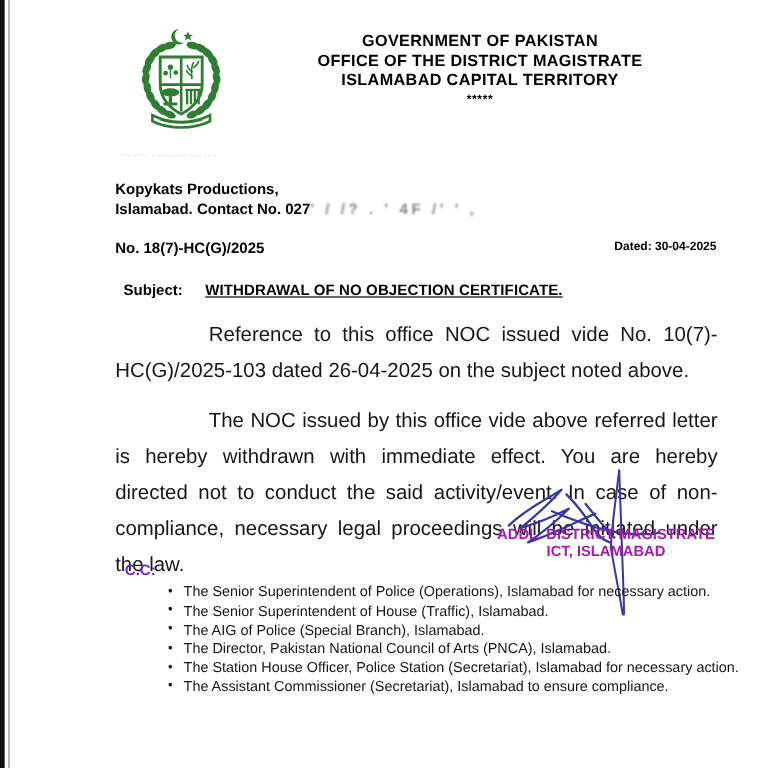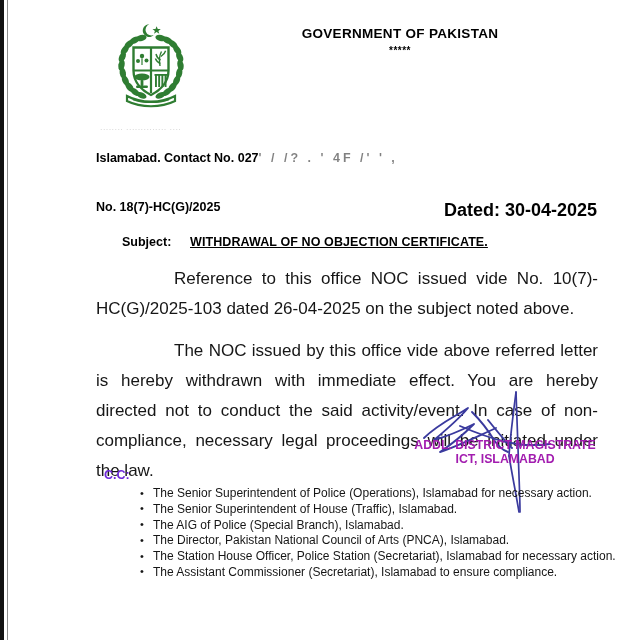--- a/index.html
+++ b/index.html
@@ -112,37 +112,37 @@
     top: 200px;
     font-size: 12.5px;
     font-weight: bold;
     color: #000000;
     white-space: nowrap;
   }
   .dated {
     position: absolute;
     right: 43px;
     top: 200px;
-    font-size: 18px;
+    font-size: 10px;
     font-weight: bold;
     color: #000000;
     white-space: nowrap;
   }
 
   
   .subject-row {
     position: absolute;
     left: 103px;
     top: 235px;
     font-size: 12.5px;
     font-weight: bold;
     color: #000000;
     white-space: nowrap;
   }
-  .subject-row .label { display: inline-block; width: 68px; margin-left: 19px; }
+  .subject-row .label { display: inline-block; width: 68px; }
   .subject-row .value { text-decoration: underline; letter-spacing: 0.1px; }
 
   
   .body-block {
     position: absolute;
     left: 96px;
     top: 264px;
     width: 502px;
     font-size: 17px;
     color: #161616;
@@ -295,26 +295,29 @@
 
       <g>
         <path d="M24 76 C38 83.5 58 83.5 72 76 L72 81 C58 88 38 88 24 81 Z" fill="#ffffff" stroke="#2f7d32" stroke-width="2.2"></path>
         <path d="M30 79.6 C40 83.4 56 83.4 66 79.6" stroke="#2f7d32" stroke-width="1.3" fill="none"></path>
       </g>
     </svg>
   </div>
 
   <div class="header">
     <div class="hline">GOVERNMENT OF PAKISTAN</div>
+    <div class="hline">OFFICE OF THE DISTRICT MAGISTRATE</div>
+    <div class="hline">ISLAMABAD CAPITAL TERRITORY</div>
     <div class="stars">*****</div>
   </div>
 
   <div class="faded-line">........  ..............  ....</div>
 
   <div class="addressee">
+    <div>Kopykats Productions,</div>
     <div><span>Islamabad. Contact No. 027</span><span class="obscured">' /   /?  . ' 4F  /'    ' ,</span></div>
   </div>
 
   <div class="refno">No. 18(7)-HC(G)/2025</div>
   <div class="dated">Dated: 30-04-2025</div>
 
   <div class="subject-row">
     <span class="label">Subject:</span><span class="value">WITHDRAWAL OF NO OBJECTION CERTIFICATE.</span>
   </div>
 

